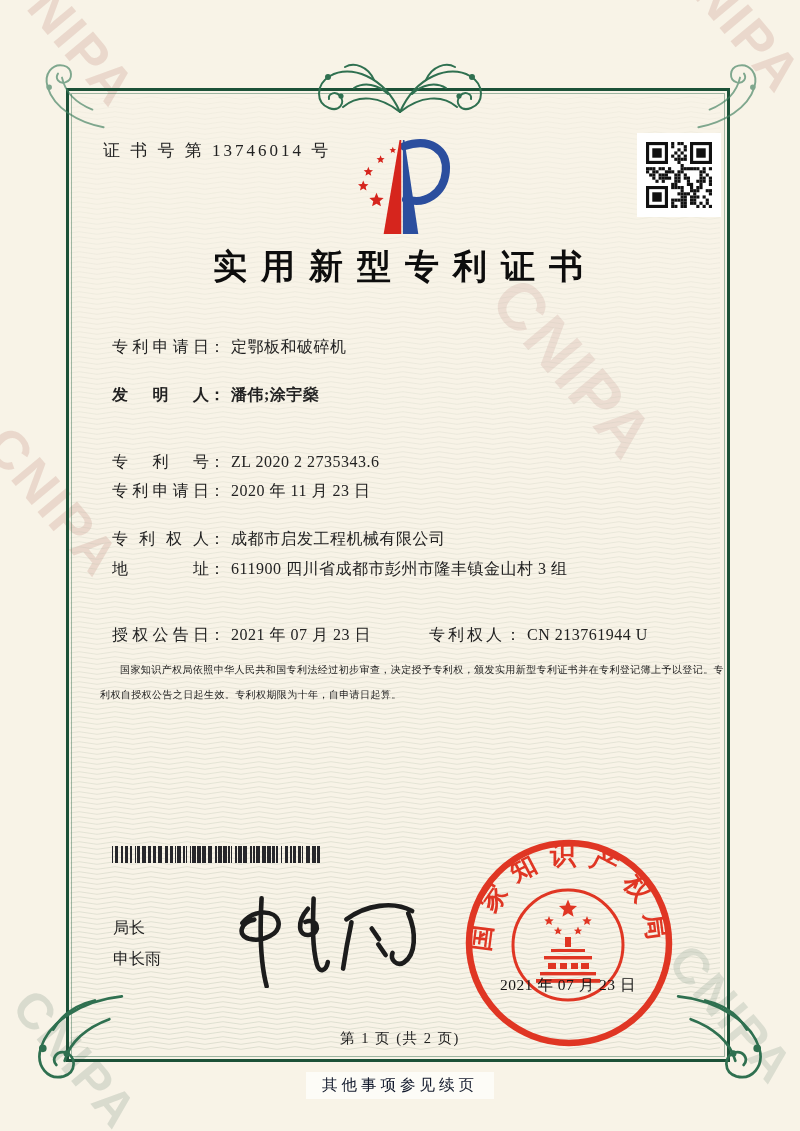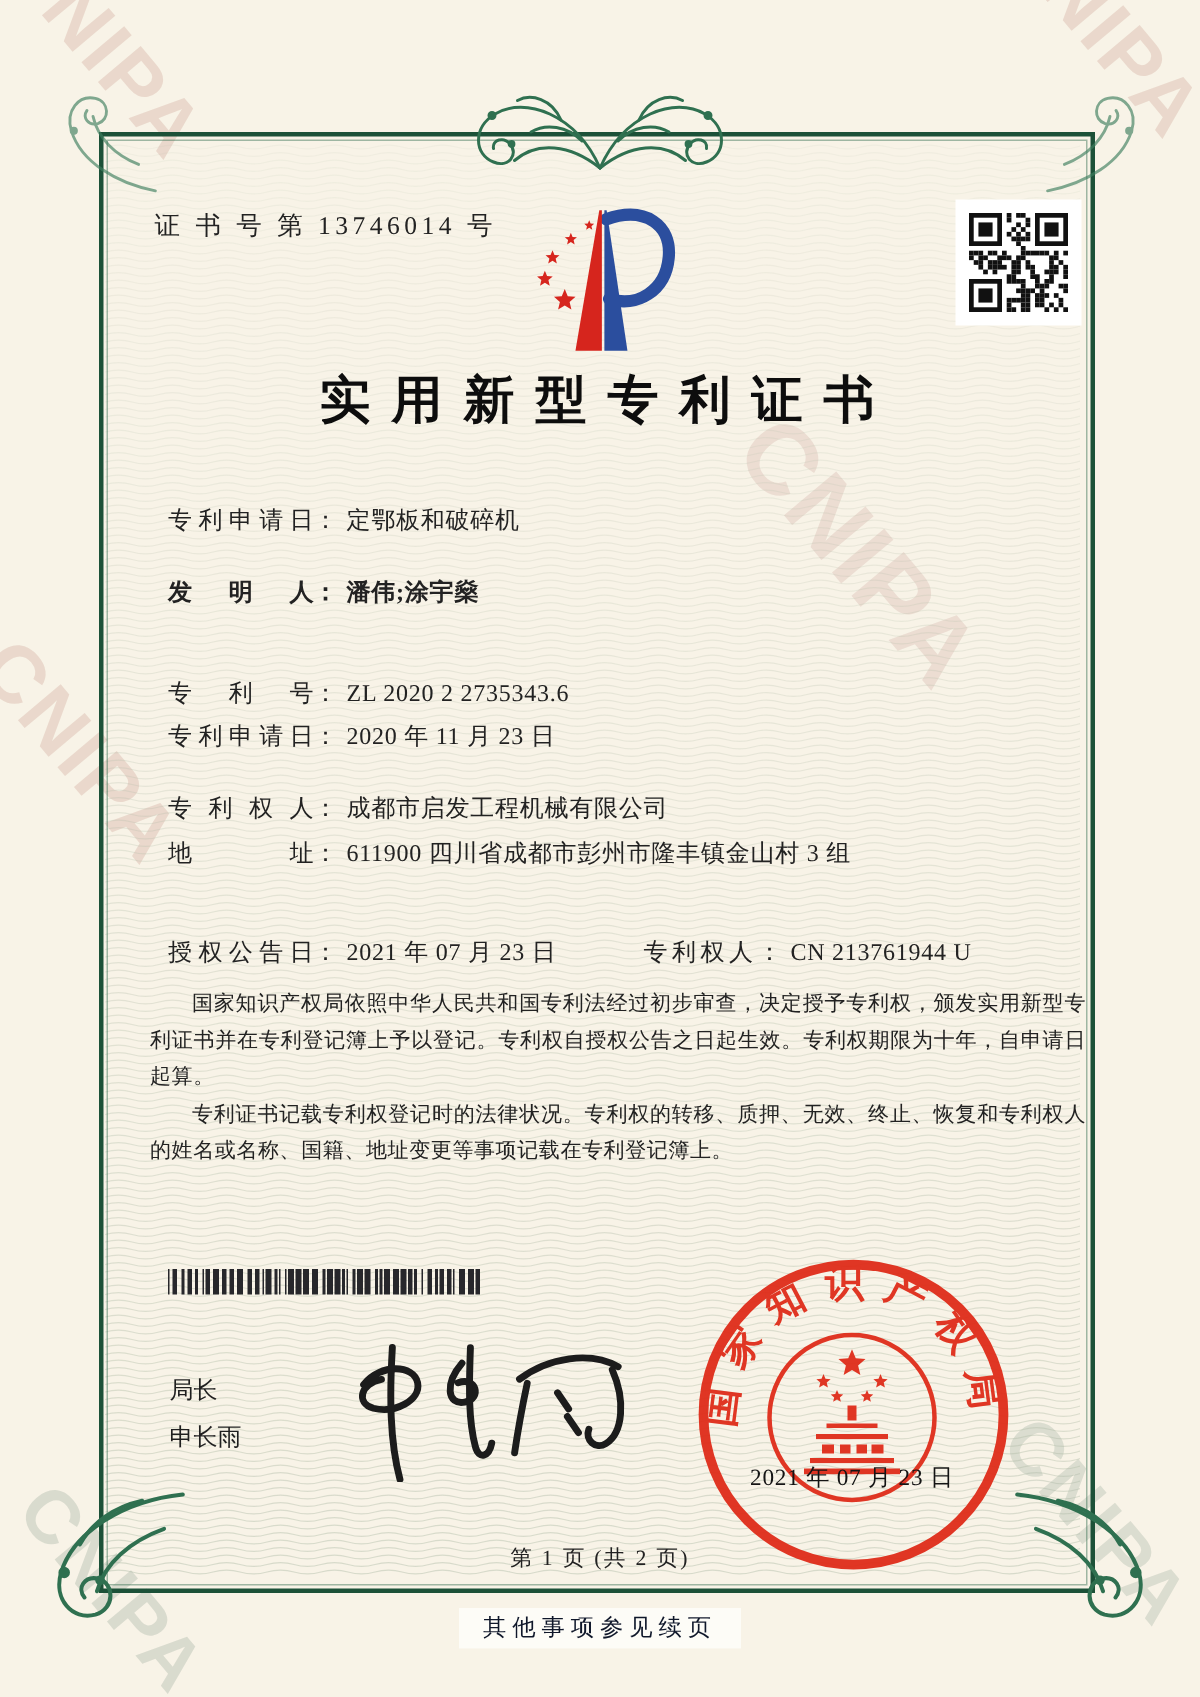--- a/index.html
+++ b/index.html
@@ -38,21 +38,21 @@
          font-size:34px;font-weight:bold;letter-spacing:14px;color:#0d0d0d;
          padding-left:10px;box-sizing:border-box;}
   .frow{position:absolute;left:112px;white-space:nowrap;font-size:16px;color:#222;}
   .flabel{display:inline-block;width:97px;text-align:justify;text-align-last:justify;
           vertical-align:bottom;}
   .fcolon{display:inline-block;margin-right:6px;}
   .fvalue{letter-spacing:0.5px;}
   .frow .second{margin-left:58px;}
   .frow .second .flabel2{letter-spacing:3px;}
 
-  .paras{position:absolute;left:100px;top:658px;width:624px;font-size:14px;
+  .paras{position:absolute;left:100px;top:658px;width:624px;font-size:10px;
          line-height:24.5px;color:#222;letter-spacing:0.4px;text-align:justify;}
   .paras p{margin:0;text-indent:2em;}
 
   .barcode{position:absolute;left:112px;top:846px;height:17px;width:210px;}
   .barcode span{position:absolute;top:0;height:17px;background:#27272b;}
 
   .signer{position:absolute;left:113px;top:912px;
           font-family:"Liberation Sans","DejaVu Sans",sans-serif;
           font-size:16px;color:#1f1f1f;line-height:31px;}
 
@@ -498,21 +498,20 @@
 </div>
 <div class="frow" style="top:559px;">
   <span class="flabel">地址</span><span class="fcolon">：</span><span class="fvalue">611900 四川省成都市彭州市隆丰镇金山村 3 组</span>
 </div>
 <div class="frow" style="top:625px;">
   <span class="flabel">授权公告日</span><span class="fcolon">：</span><span class="fvalue">2021 年 07 月 23 日</span><span class="second"><span class="flabel2">专利权人</span><span class="fcolon">：</span><span class="fvalue">CN 213761944 U</span></span>
 </div>
 
 <div class="paras">
   <p>国家知识产权局依照中华人民共和国专利法经过初步审查，决定授予专利权，颁发实用新型专利证书并在专利登记簿上予以登记。专利权自授权公告之日起生效。专利权期限为十年，自申请日起算。</p>
-  <p>专利证书记载专利权登记时的法律状况。专利权的转移、质押、无效、终止、恢复和专利权人的姓名或名称、国籍、地址变更等事项记载在专利登记簿上。</p>
 </div>
 
 <div class="barcode" id="barcode">
     <span style="left: 0px; width: 1.25px;"></span>
     <span style="left: 2.5px; width: 3.75px;"></span>
     <span style="left: 8.75px; width: 2.5px;"></span>
     <span style="left: 12.5px; width: 3.75px;"></span>
     <span style="left: 17.5px; width: 2.5px;"></span>
     <span style="left: 22.5px; width: 1.25px;"></span>
     <span style="left: 25px; width: 2.5px;"></span>

